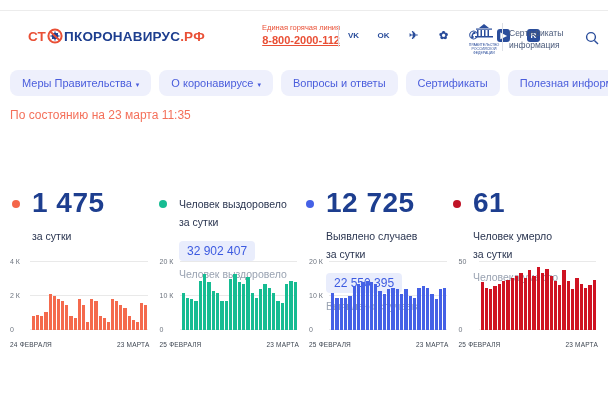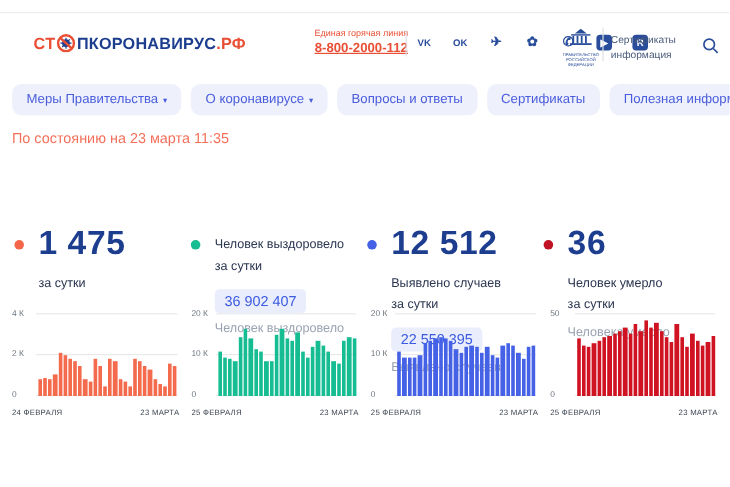--- a/index.html
+++ b/index.html
@@ -162,36 +162,36 @@
     <div class="stat-label">
       <div>за сутки</div>
     </div>
   </div>
   <div class="stat">
     <span class="dot" style="background: rgb(22, 188, 146);"></span>
     <div class="stat-label">
       <div>Человек выздоровело</div>
       <div>за сутки</div>
     </div>
-    <div class="stat-total">36 902 407</div>
+    <div class="stat-total">32 902 407</div>
     <div class="stat-total-label">Человек выздоровело</div>
   </div>
   <div class="stat">
     <span class="dot" style="background: rgb(69, 97, 230);"></span>
-    <div class="stat-value">12 512</div>
+    <div class="stat-value">12 725</div>
     <div class="stat-label">
       <div>Выявлено случаев</div>
       <div>за сутки</div>
     </div>
     <div class="stat-total">22 550 395</div>
     <div class="stat-total-label">Выявлено случаев</div>
   </div>
   <div class="stat">
     <span class="dot" style="background: rgb(192, 19, 38);"></span>
-    <div class="stat-value">36</div>
+    <div class="stat-value">61</div>
     <div class="stat-label">
       <div>Человек умерло</div>
       <div>за сутки</div>
     </div>
     <div class="stat-total-label">Человека умерло</div>
   </div>
 </div>
 
 <div class="charts-row">
   <div class="chart">

